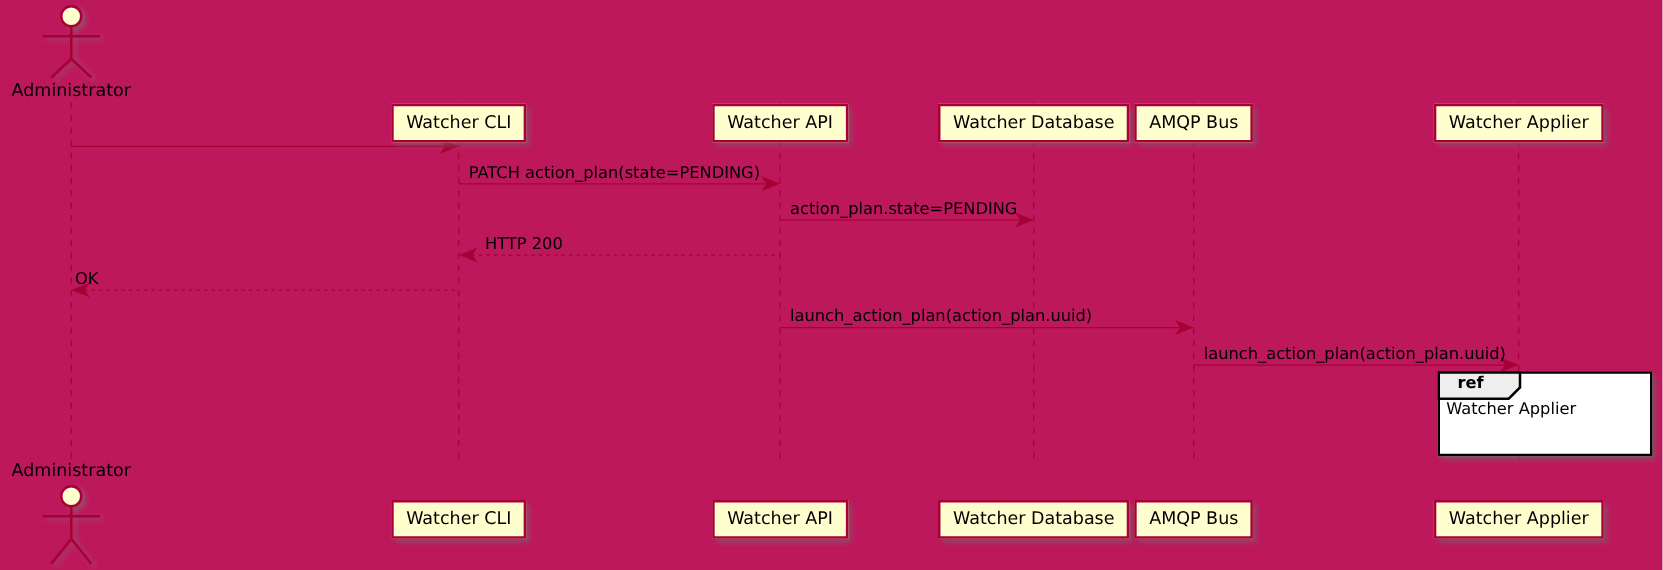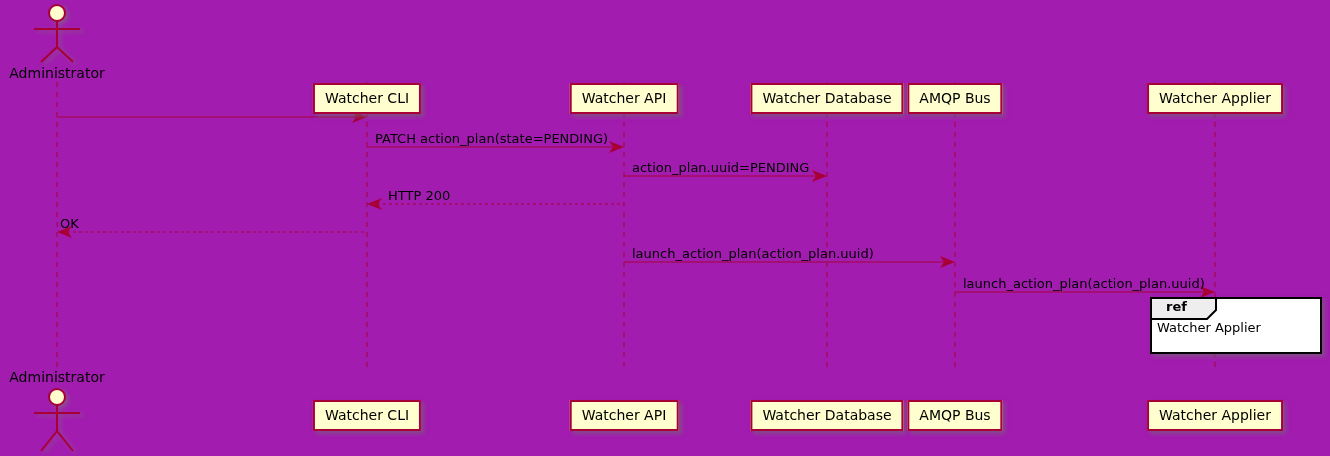--- a/index.html
+++ b/index.html
@@ -1,36 +1,36 @@
 <!DOCTYPE html>
 <html><head>
 <meta charset="utf-8">
 <style>
   html,body { margin:0; padding:0; background:#ffffff; }
   .canvas {
-    position:relative; width:1330px; height:456px; background:#a21caf;
+    position:relative; width:1330px; height:456px; background:#be185d;
     font-family:"DejaVu Sans","Liberation Sans",sans-serif; overflow:hidden;
     color:#000;
   }
   .canvas svg.layer { position:absolute; left:0; top:0; }
   .pbox {
     position:absolute; transform:translateX(-50%); box-sizing:border-box;
     background:#fefece; border:2px solid #a80036; height:31px;
     padding:0 10px; font-size:14px; line-height:26px; white-space:nowrap;
     box-shadow:3px 3px 4px rgba(110,110,110,.55); color:#000;margin-top:32px;
   }
   .alabel {
     position:absolute; transform:translateX(-50%); font-size:14px;
     white-space:nowrap; color:#000;
   }
   .msg {
     position:absolute; font-size:13px; white-space:nowrap; color:#000;
   }
   .refbox {
-    position:absolute; left:1150px; top:297px; width:172px; height:57px;
+    position:absolute; left:1150px; top:297px; width:172px; height:68px;
     box-sizing:border-box; background:#ffffff; border:2px solid #000000;
     box-shadow:3px 3px 4px rgba(110,110,110,.55);
   }
   .reftab { position:absolute; left:-2px; top:-2px; width:70px; height:24px; }
   .reftab-label {
     position:absolute; left:16px; top:2px; font-weight:bold; font-size:13px;
   }
   .refbody { padding:21px 5px 0 5px; font-size:13px; line-height:16px; }
 </style>
 </head>
@@ -106,21 +106,21 @@
   <div class="pbox" style="left:955px; top:51px">AMQP Bus</div>
   <div class="pbox" style="left:1215px; top:51px">Watcher Applier</div>
 
   <div class="pbox" style="left:367px; top:368px">Watcher CLI</div>
   <div class="pbox" style="left:624px; top:368px">Watcher API</div>
   <div class="pbox" style="left:827px; top:368px">Watcher Database</div>
   <div class="pbox" style="left:955px; top:368px">AMQP Bus</div>
   <div class="pbox" style="left:1215px; top:368px">Watcher Applier</div>
 
   <div class="msg" style="left:375px; top:131px">PATCH action_plan(state=PENDING)</div>
-  <div class="msg" style="left:632px; top:160px">action_plan.uuid=PENDING</div>
+  <div class="msg" style="left:632px; top:160px">action_plan.state=PENDING</div>
   <div class="msg" style="left:388px; top:188px">HTTP 200</div>
   <div class="msg" style="left:60px;  top:216px">OK</div>
   <div class="msg" style="left:632px; top:246px">launch_action_plan(action_plan.uuid)</div>
   <div class="msg" style="left:963px; top:276px">launch_action_plan(action_plan.uuid)</div>
 
   <div class="refbox">
     <div class="reftab">
       <svg width="70" height="24">
         <polygon points="1,1 66,1 66,13 57,22 1,22" fill="#eeeeee" stroke="#000000" stroke-width="2"></polygon>
       </svg>

